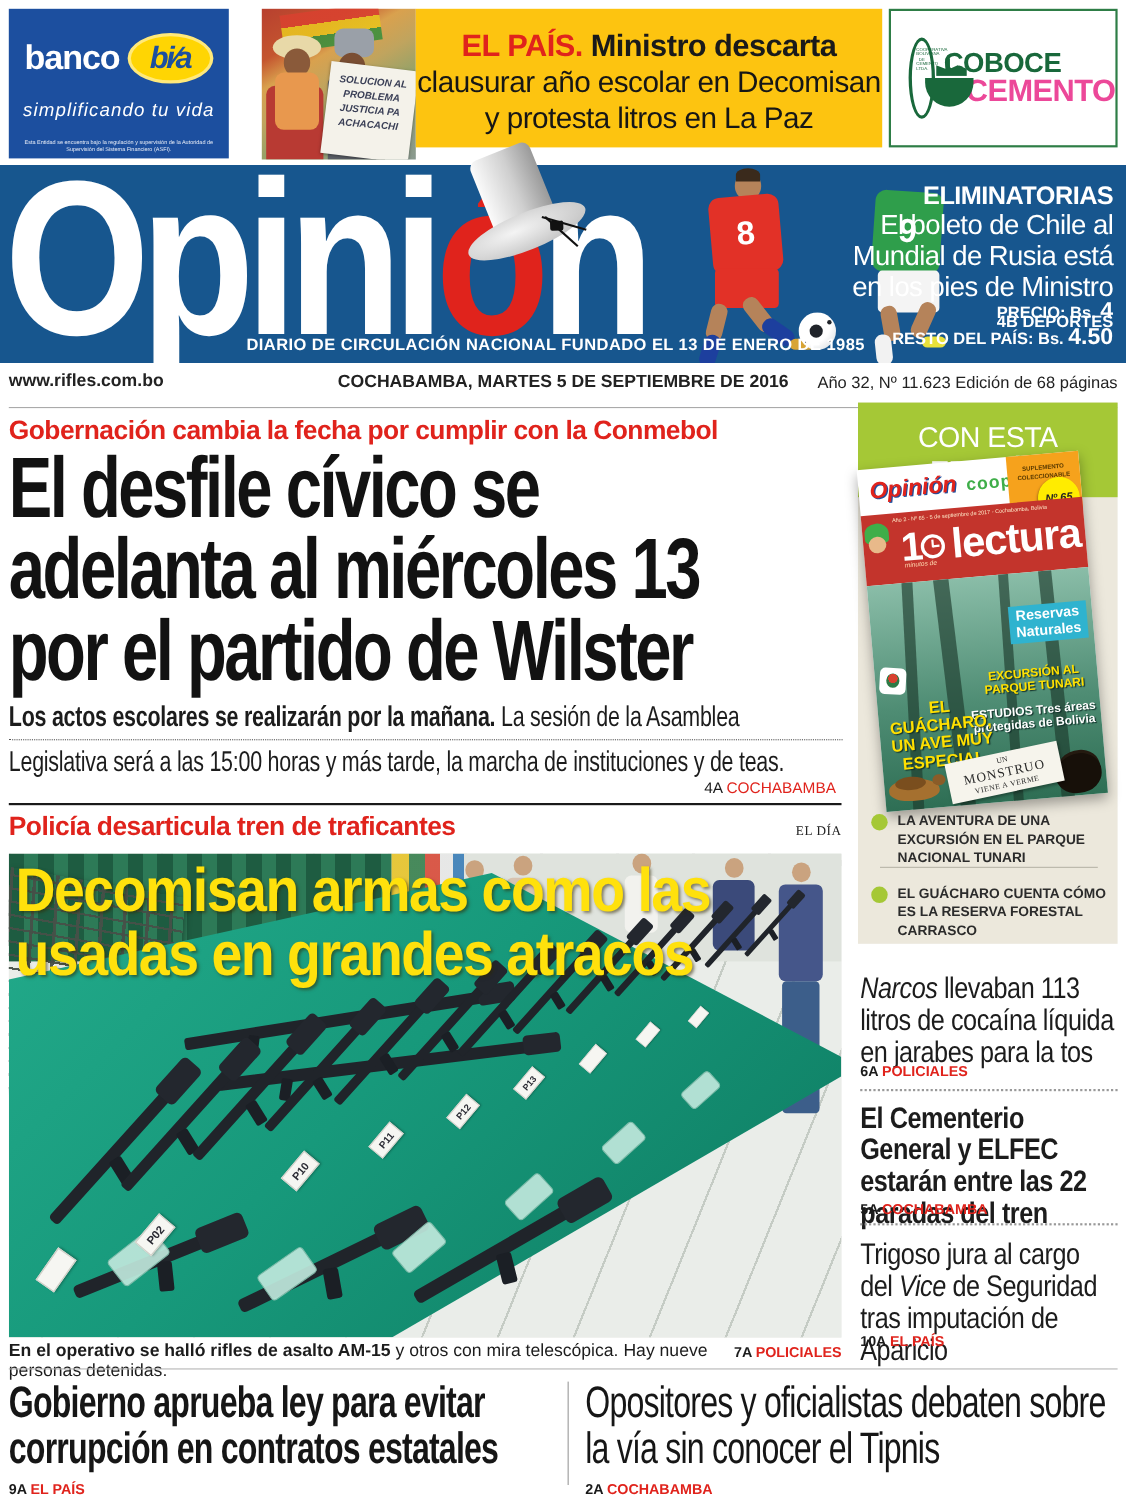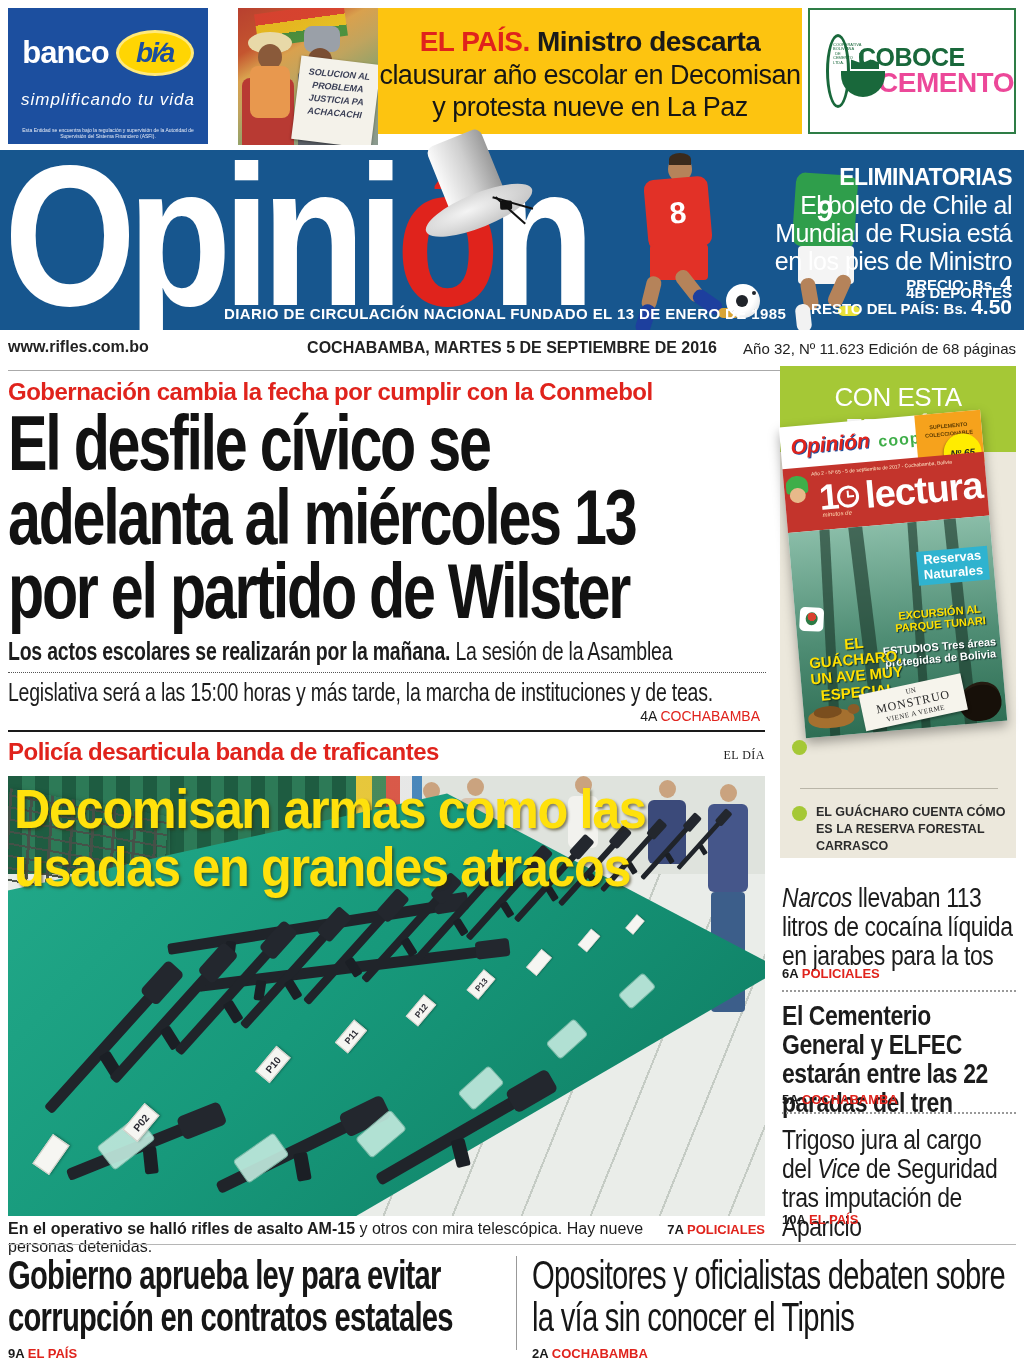--- a/index.html
+++ b/index.html
@@ -226,21 +226,21 @@
       <div>SOLUCION AL</div>
       <div>PROBLEMA</div>
       <div>JUSTICIA PA</div>
       <div>ACHACACHI</div>
     </div>
   </div>
 
   <div class="abs ad-elpais">
     <div class="elpais-l1"><span class="elpais-sec">EL PAÍS.</span><span> Ministro descarta</span></div>
     <div class="elpais-l2">clausurar año escolar en Decomisan</div>
-    <div class="elpais-l3">y protesta nueve en La Paz</div>
+    <div class="elpais-l3">y protesta litros en La Paz</div>
   </div>
 
   <div class="abs ad-coboce">
     <div class="cob-emblem">
       <div class="cob-ring">COOPERATIVA BOLIVIANA DE CEMENTO LTDA.</div>
       <div class="cob-fact"></div>
       <div class="cob-hands"></div>
     </div>
     <div class="cob-text">
       <div class="l1">COBOCE</div>
@@ -312,21 +312,21 @@
     <div>por el partido de Wilster</div>
   </div>
   <div class="abs lead-deck">
     <div class="deck-line cond"><b>Los actos escolares se realizarán por la mañana.</b><span> La sesión de la Asamblea</span></div>
     <div class="deck-dots"></div>
     <div class="deck-line cond">Legislativa será a las 15:00 horas y más tarde, la marcha de instituciones y de teas.</div>
   </div>
   <div class="abs lead-ref"><span>4A</span> <span class="ref-sec">COCHABAMBA</span></div>
   <div class="abs rule-black"></div>
 
-  <div class="abs photo-kicker">Policía desarticula banda de traficantes</div>
+  <div class="abs photo-kicker">Policía desarticula tren de traficantes</div>
   <div class="abs photo-credit">EL DÍA</div>
 
   <div class="abs photo">
     <div class="ph-floor"></div>
     <div class="ph-wall"></div>
     <div class="ph-curtain"></div>
     <div class="ph-flags"></div>
 
     <div class="person" style="left:408px; top:6px;">
         <div class="hd"></div>
@@ -444,20 +444,21 @@
         <div class="cov-tag">
           <div class="t1">UN</div>
           <div class="t2">MONSTRUO</div>
           <div class="t3">VIENE A VERME</div>
         </div>
       </div>
     </div>
   </div>
   <div class="abs bullet" style="top:738px;">
     <div class="dot"></div>
+    <div class="bt">LA AVENTURA DE UNA EXCURSIÓN EN EL PARQUE NACIONAL TUNARI</div>
   </div>
   <div class="abs bullet-div"></div>
   <div class="abs bullet" style="top:804px;">
     <div class="dot"></div>
     <div class="bt">EL GUÁCHARO CUENTA CÓMO ES LA RESERVA FORESTAL CARRASCO</div>
   </div>
 
   <div class="rstory" style="top:884px;">
     <div class="hl"><span></span><i>Narcos</i><span> llevaban 113 litros de cocaína líquida en jarabes para la tos</span></div>
   </div>

